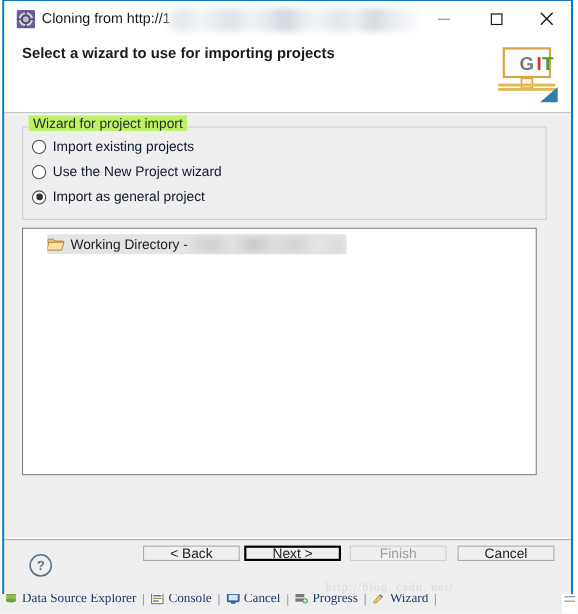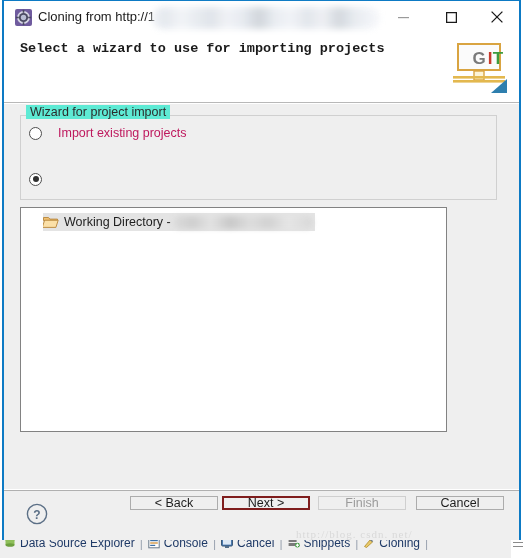--- a/index.html
+++ b/index.html
@@ -90,21 +90,20 @@
     background: #ffffff;
     border-bottom: 1px solid #b8b8b8;
     box-sizing: border-box;
   }
   #header-title {
     position: absolute;
     left: 16px; top: 6px;
     font-size: 13.5px;
     font-weight: bold;
     color: #1b1b1b;
-    font-family: Liberation Mono, monospace;
   }
   #header-desc {
     position: absolute;
     left: 22px; top: 28px;
     width: 405px;
     font-size: 12.5px;
     line-height: 17px;
     color: #2b2b2b;
   }
   #git-logo {
@@ -128,21 +127,21 @@
     left: 16px; top: 11px;
     width: 477px;
     height: 85px;
     border: 1px solid #d0d0d0;
     box-sizing: border-box;
   }
   #group-label {
     position: absolute;
     left: 26px; top: 105px;
     padding: 0 4px;
-    background: #5eead4;
+    background: #bef264;
     font-size: 12.5px;
     color: #2b2b2b;
   }
   .radio-row {
     position: absolute;
     left: 25px;
     display: flex;
     align-items: center;
     height: 18px;
     cursor: default;
@@ -158,31 +157,31 @@
   }
   .radio-mark.checked::after {
     content: "";
     position: absolute;
     left: 2.5px; top: 2.5px;
     width: 6px; height: 6px;
     border-radius: 50%;
     background: #303030;
   }
   .radio-label {
-    margin-left: 16px;
+    margin-left: 6px;
     font-size: 12.5px;
-    color: #be185d;
+    color: #0f172a;
     white-space: nowrap;
   }
 
   
   #tree-panel {
     position: absolute;
     left: 16px; top: 103px;
-    width: 427px;
+    width: 468px;
     height: 225px;
     background: #ffffff;
     border: 1px solid #828282;
     box-sizing: border-box;
     overflow: hidden;
   }
   #tree-item {
     position: absolute;
     left: 22px; top: 5px;
     height: 18px;
@@ -236,21 +235,21 @@
     font-size: 12.5px;
     color: #1d1d1d;
     display: flex;
     align-items: center;
     justify-content: center;
     padding: 0;
     cursor: default;
   }
   #btn-back   { left: 126px; width: 88px; }
   #btn-next   { left: 218px; width: 88px;
-                border: 2px solid #7f1d1d; }
+                border: 2px solid #000000; }
   #btn-finish { left: 314px; width: 88px;
                 border: 1px solid #cfcfcf;
                 color: #9b9b9b; }
   #btn-cancel { left: 412px; width: 88px; }
 
   
   #watermark {
     position: absolute;
     left: 296px; top: 528px;
     font-family: "Liberation Serif", serif;
@@ -272,21 +271,21 @@
   }
   #strip-tabs {
     position: absolute;
     left: 4px; top: -4px;
     display: flex;
     align-items: center;
     font-size: 12px;
     color: #1f3a67;
     white-space: nowrap;
   }
-  .strip-tab { display: flex; align-items: center; }
+  .strip-tab { display: flex; align-items: center; font-family: Liberation Serif, serif; }
   .strip-sep { color: #9aa3b0; margin: 0 5px; }
   .strip-icon { width: 12px; height: 12px; margin-right: 4px; flex: none; }
   #right-edge-bits {
     position: absolute;
     right: 0; top: 0;
     width: 14px; height: 18px;
     background: #ffffff;
   }
   #right-edge-line {
     position: absolute;
@@ -361,23 +360,28 @@
 
   <div id="body-area">
 
     <div id="groupbox"></div>
 
     <div class="radio-row" style="top:20px">
       <span class="radio-mark"></span>
       <span class="radio-label">Import existing projects</span>
     </div>
 
+    <div class="radio-row" style="top:43px">
+      <span class="radio-mark"></span>
+      <span class="radio-label">Use the New Project wizard</span>
+    </div>
 
     <div class="radio-row" style="top:66px">
       <span class="radio-mark checked"></span>
+      <span class="radio-label">Import as general project</span>
     </div>
 
     <div id="tree-panel">
       <div id="tree-item">
         <span id="folder-icon">
           <svg width="16" height="14" viewBox="0 0 16 14">
             <path d="M0.5 2.5 h5 l1.4 1.6 h7.6 v1.4 h-14 z" fill="#f0c173" stroke="#b8863a" stroke-width="0.9"></path>
             <path d="M1.6 5.2 h13.6 l-2.3 7.2 h-13.6 z" fill="#fbe0a8" stroke="#b8863a" stroke-width="0.9"></path>
           </svg>
         </span>
@@ -448,31 +452,31 @@
     <span class="strip-tab">
       <span class="strip-icon">
         <svg width="12" height="12" viewBox="0 0 12 12">
           <rect x="0.6" y="2" width="8" height="3" fill="#7a7a7a"></rect>
           <rect x="0.6" y="6" width="8" height="3" fill="#7a7a7a"></rect>
           <circle cx="9.4" cy="8.2" r="2.4" fill="#3f9a3f"></circle>
           <rect x="8.8" y="6.6" width="1.2" height="3.2" fill="#ffffff"></rect>
           <rect x="7.8" y="7.6" width="3.2" height="1.2" fill="#ffffff"></rect>
         </svg>
       </span>
-      <span>Snippets</span>
+      <span>Progress</span>
     </span>
     <span class="strip-sep">|</span>
 
     <span class="strip-tab">
       <span class="strip-icon">
         <svg width="12" height="12" viewBox="0 0 12 12">
           <path d="M1.5 9.5 L7 3 L9.5 5 L3.5 10.5 Z" fill="#e8c96a" stroke="#b08c2a" stroke-width="0.8"></path>
           <path d="M7.2 2.6 L9.8 4.6" stroke="#6a7a8a" stroke-width="1.2"></path>
         </svg>
       </span>
-      <span>Cloning</span>
+      <span>Wizard</span>
     </span>
     <span class="strip-sep">|</span>
   </div>
   <div id="right-edge-bits">
     <div id="right-edge-line"></div>
   </div>
 </div>
 
 </body></html>

